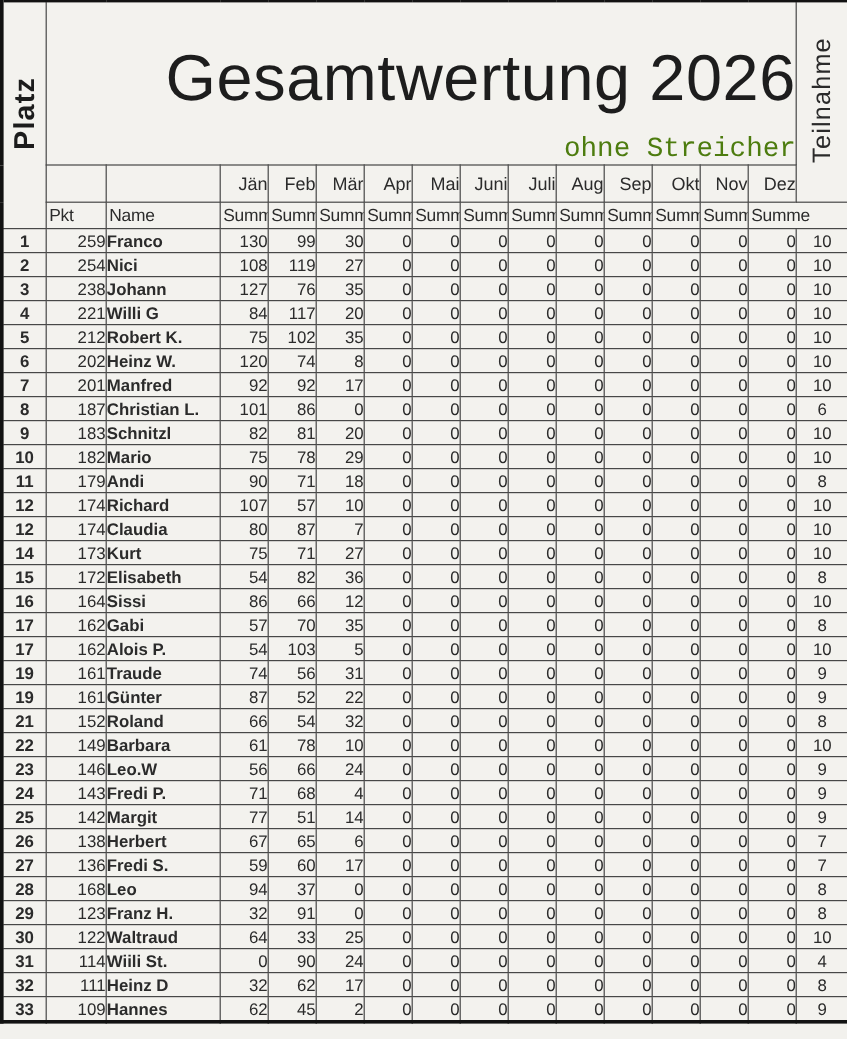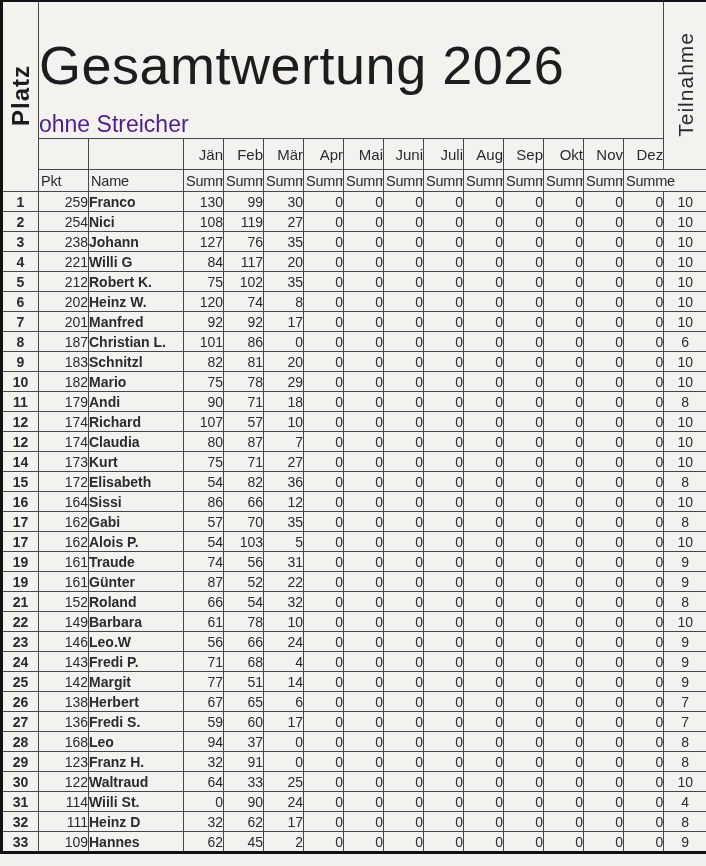--- a/index.html
+++ b/index.html
@@ -35,23 +35,23 @@
   .vert{
     writing-mode:vertical-rl;transform:rotate(180deg);
     display:inline-block;line-height:1;
   }
   .vert.platz{font-size:24px;font-weight:700;color:#1c1c1c;letter-spacing:1px;}
   .vert.teiln{font-size:21px;font-weight:400;color:#2a2a2a;letter-spacing:1px;}
   td.title-cell{
     height:184px;vertical-align:top;background:#f4f3ef;
     border-bottom:2.5px solid #161616;
   }
-  .title-wrap{display:flex;flex-direction:column;align-items:flex-start;padding-top:34px;}
+  .title-wrap{display:flex;flex-direction:column;align-items:flex-end;padding-top:34px;}
   .big-title{font-size:54px;line-height:1.1;color:#1d1d1d;font-weight:400;letter-spacing:0.5px;}
-  .sub-title{font-size:23px;color:#4c1d95;margin-top:16px;font-weight:400;}
+  .sub-title{font-size:23px;color:#4d7c0f;margin-top:16px;font-weight:400;font-family:Liberation Mono, monospace;}
   
   tr.months-row td{height:30px;font-size:15px;text-align:right;vertical-align:middle;padding-left:5px;}
   tr.labels-row td{height:21px;font-size:14.5px;text-align:left;vertical-align:middle;padding-left:2px;letter-spacing:-0.2px;margin-left:44px;}
   tr.labels-row td.summe-cell{padding-left:2px;}
   
   td.c-platz{
     background:var(--yellow,#f0cc60);
     font-weight:700;text-align:center;font-size:13.5px;color:#26201a;
     border-left:3px solid #121212;border-right:3px solid #121212;
   }

